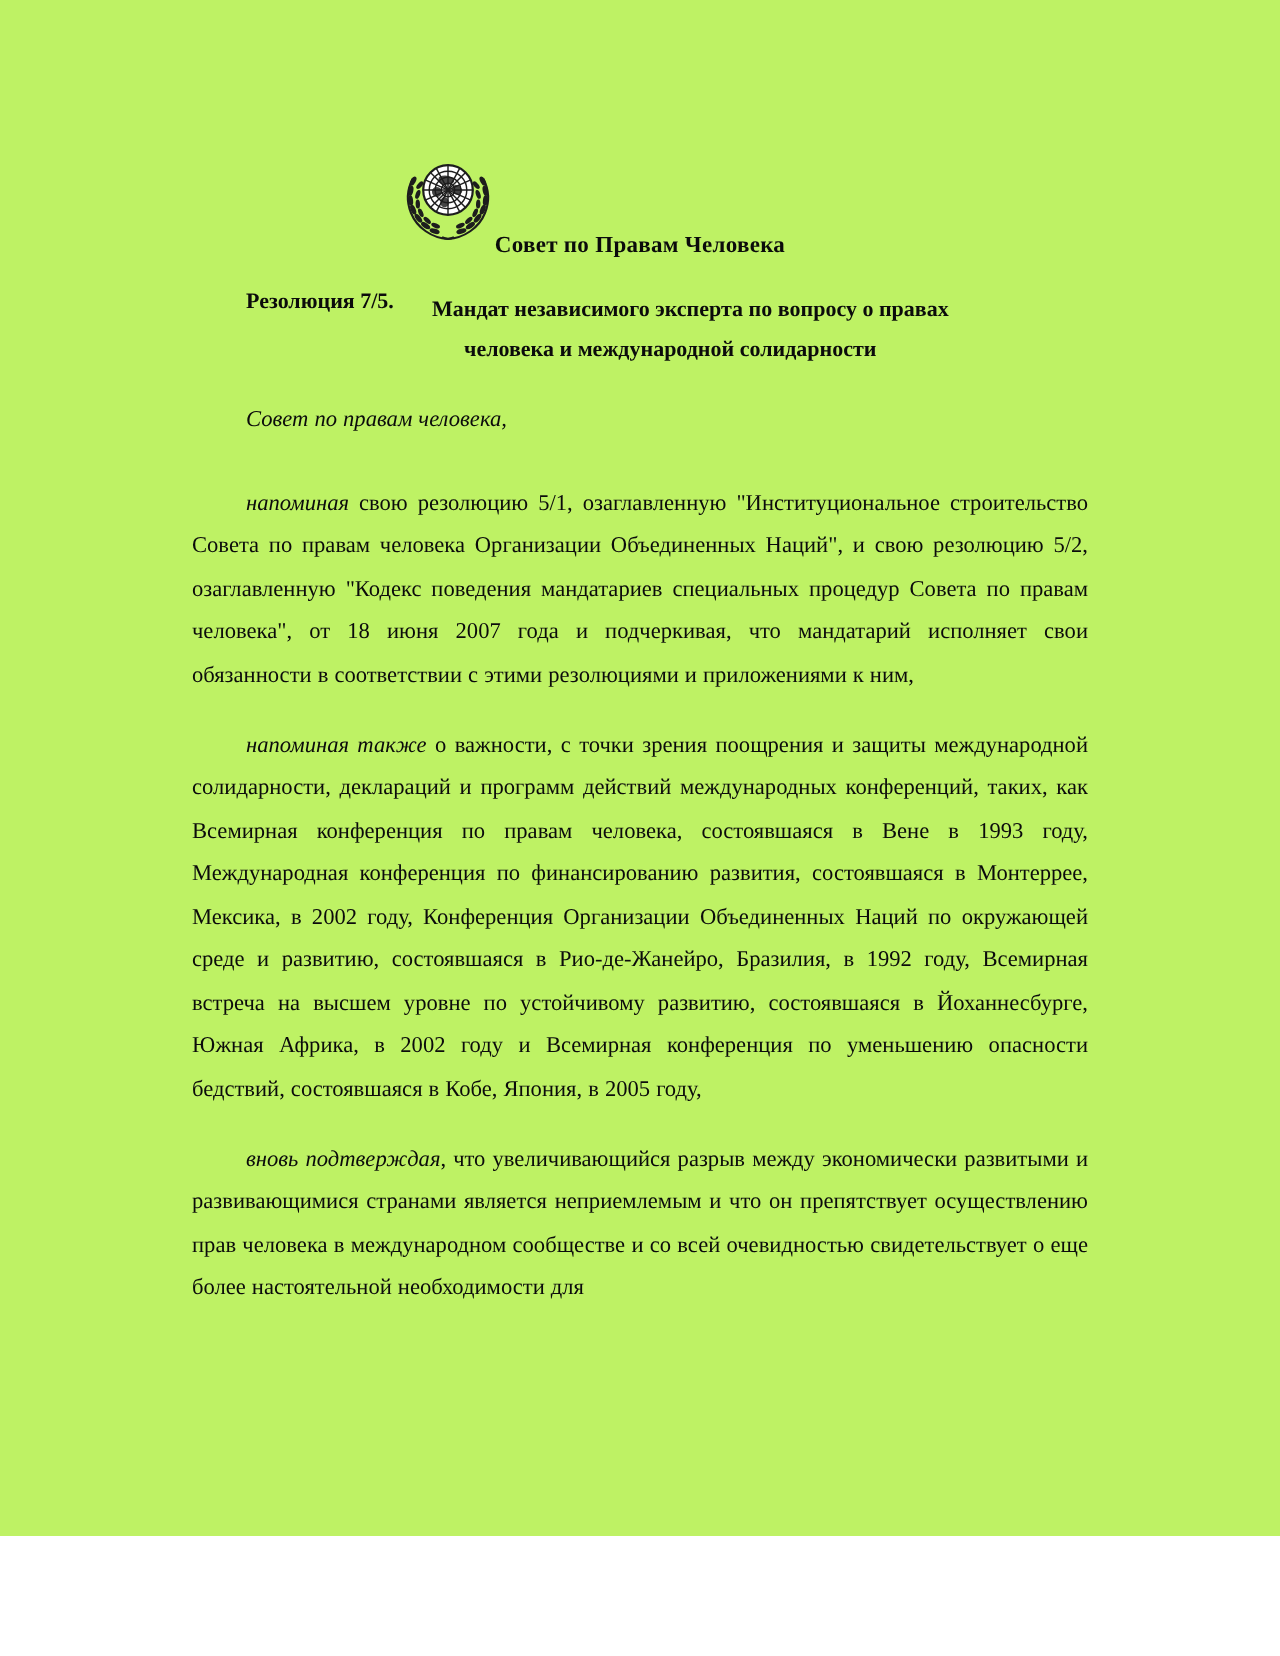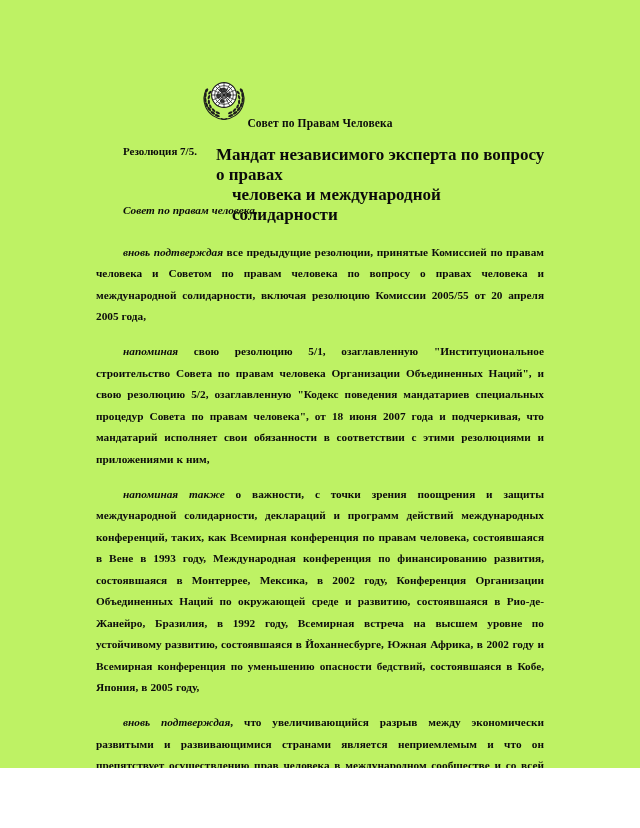--- a/index.html
+++ b/index.html
@@ -62,21 +62,21 @@
     width: 120px;
     flex: 0 0 120px;
     font-size: 11px;
     font-weight: bold;
     padding-left: 27px;
     box-sizing: border-box;
     white-space: nowrap;
   }
   .res-title {
     flex: 1 1 auto;
-    font-size: 17px;
+    font-size: 11px;
     font-weight: bold;
     line-height: 20px;
     text-align: left;
   }
   .res-title .line2 {
     display: block;
     text-align: left;
     padding-left: 16px;
   }
 
@@ -88,21 +88,20 @@
     width: 448px;
   }
   p.para {
     margin: 0 0 13.5px 0;
     font-size: 11.3px;
     line-height: 21.5px;
     text-align: justify;
     text-indent: 27px;
     text-justify: inter-word;
     word-spacing: 0.2px;
-    font-weight: bold;
   }
   p.para.opening {
     font-style: italic;
     text-align: left;
     margin-bottom: 20px;
   }
   p.para em {
     font-style: italic;
   }
   p.para.last {
@@ -198,23 +197,20 @@
       <div class="res-title">
         <span>Мандат независимого эксперта по вопросу о правах</span>
         <span class="line2">человека и международной солидарности</span>
       </div>
     </div>
   </div>
 
   <div class="body-block">
     <p class="para opening">Совет по правам человека,</p>
 
-    <p class="para">
-      <em class="lead">вновь подтверждая</em><span> все предыдущие резолюции, принятые Комиссией по правам человека и Советом по правам человека по вопросу о правах человека и международной солидарности, включая резолюцию Комиссии 2005/55 от 20 апреля 2005 года,</span>
-    </p>
 
 
     <p class="para">
       <em class="lead">напоминая</em><span> свою резолюцию 5/1, озаглавленную "Институциональное строительство Совета по правам человека Организации Объединенных Наций", и свою резолюцию 5/2, озаглавленную "Кодекс поведения мандатариев специальных процедур Совета по правам человека", от 18 июня 2007 года и подчеркивая, что мандатарий исполняет свои обязанности в соответствии с этими резолюциями и приложениями к ним,</span>
     </p>
 
     <p class="para">
       <em class="lead">напоминая также</em><span> о важности, с точки зрения поощрения и защиты международной солидарности, деклараций и программ действий международных конференций, таких, как Всемирная конференция по правам человека, состоявшаяся в Вене в 1993 году, Международная конференция по финансированию развития, состоявшаяся в Монтеррее, Мексика, в 2002 году, Конференция Организации Объединенных Наций по окружающей среде и развитию, состоявшаяся в Рио-де-Жанейро, Бразилия, в 1992 году, Всемирная встреча на высшем уровне по устойчивому развитию, состоявшаяся в Йоханнесбурге, Южная Африка, в 2002 году и Всемирная конференция по уменьшению опасности бедствий, состоявшаяся в Кобе, Япония, в 2005 году,</span>
     </p>
 

